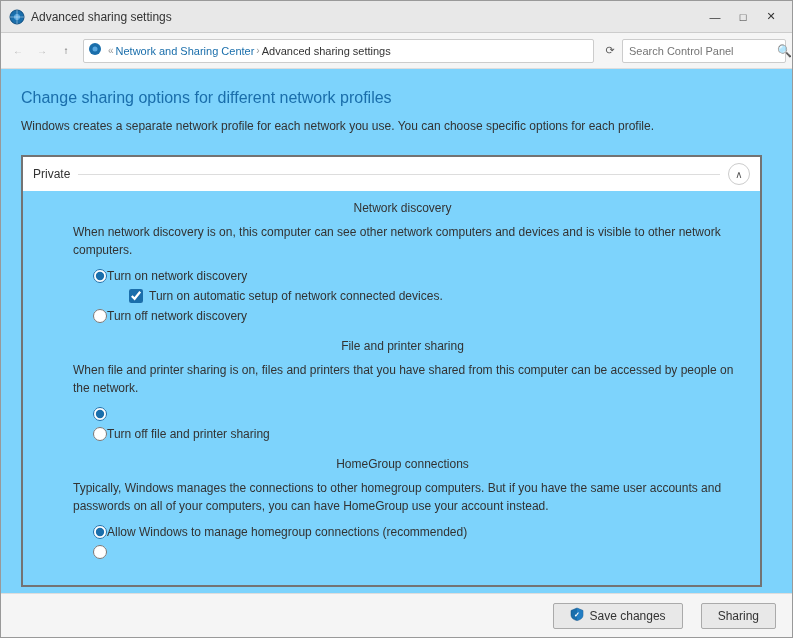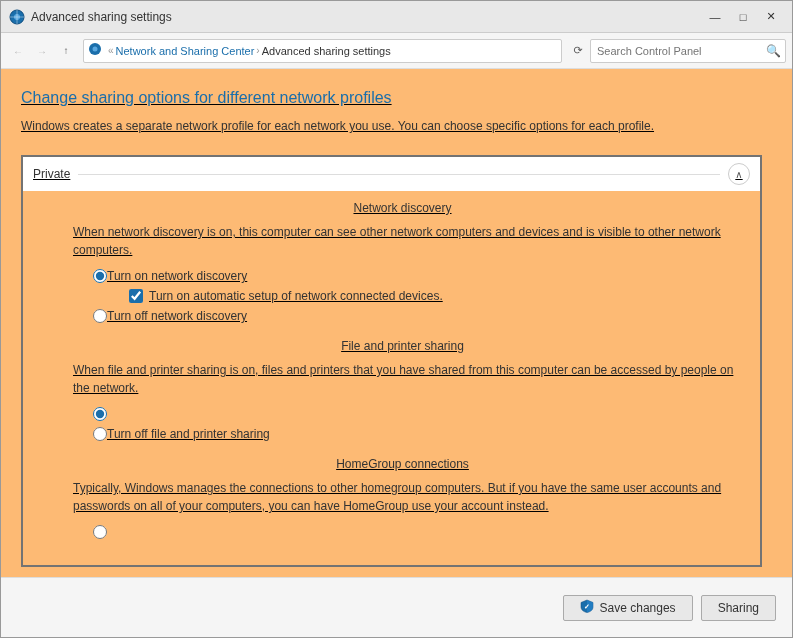--- a/index.html
+++ b/index.html
@@ -8,21 +8,21 @@
       font-size: 12px;
       background: #f0f0f0;
       width: 793px;
       height: 638px;
       overflow: hidden;
     }
 
     .window {
       width: 793px;
       height: 638px;
-      background: #fdba74;
+      background: #7dd3fc;
       border: 1px solid #999;
       display: flex;
       flex-direction: column;
     }
 
     
     .title-bar {
       background: #e8e8e8;
       height: 32px;
       display: flex;
@@ -109,21 +109,21 @@
       width: 20px;
       height: 22px;
       background: none;
       border: none;
       cursor: pointer;
       font-size: 11px;
       color: #555;
     }
 
     .search-bar {
-      width: 196px;
+      width: 164px;
       height: 24px;
       border: 1px solid #ccc;
       background: #fff;
       display: flex;
       align-items: center;
       border-radius: 2px;
     }
     .search-input {
       flex: 1;
       height: 100%;
@@ -145,21 +145,20 @@
       justify-content: center;
       font-size: 12px;
       color: #555;
     }
 
     
     .main-area {
       display: flex;
       flex: 1;
       overflow: hidden;
-      text-decoration: underline;
     }
 
     .content-area {
       flex: 1;
       overflow-y: scroll;
       overflow-x: hidden;
       padding: 20px 30px 20px 20px;
     }
 
     
@@ -252,28 +251,28 @@
       accent-color: #1a6eab;
     }
 
     .checkbox-label {
       font-size: 12px;
       color: #333;
     }
 
     
     .footer {
-      height: 60px;
+      height: 44px;
       border-top: 1px solid #ddd;
       background: #f5f5f5;
       display: flex;
       align-items: center;
       justify-content: flex-end;
       padding: 0 16px;
-      gap: 8px;
+      gap: 18px;
       flex-shrink: 0;
     }
 
     .footer-btn {
       height: 26px;
       padding: 0 16px;
       border: 1px solid #aaa;
       background: #e8e8e8;
       cursor: pointer;
       font-size: 12px;
@@ -431,20 +430,24 @@
           </div>
 
           <div class="subsection">
             <div class="subsection-header">
               <span class="subsection-title">HomeGroup connections</span>
               <div class="subsection-line"></div>
             </div>
             <p class="subsection-desc">Typically, Windows manages the connections to other homegroup computers. But if you have the same user accounts and passwords on all of your computers, you can have HomeGroup use your account instead.</p>
             <div class="radio-group">
               <div class="radio-item">
+                <input type="radio" class="radio-input" name="homegroup" id="hg_windows" checked="" style="">
+                <label class="radio-label" for="hg_windows">Allow Windows to manage homegroup connections (recommended)</label>
+              </div>
+              <div class="radio-item">
                 <input type="radio" class="radio-input" name="homegroup" id="hg_user" style="">
               </div>
             </div>
           </div>
 
         </div>
       </div>
 
     </div>
   </div>

